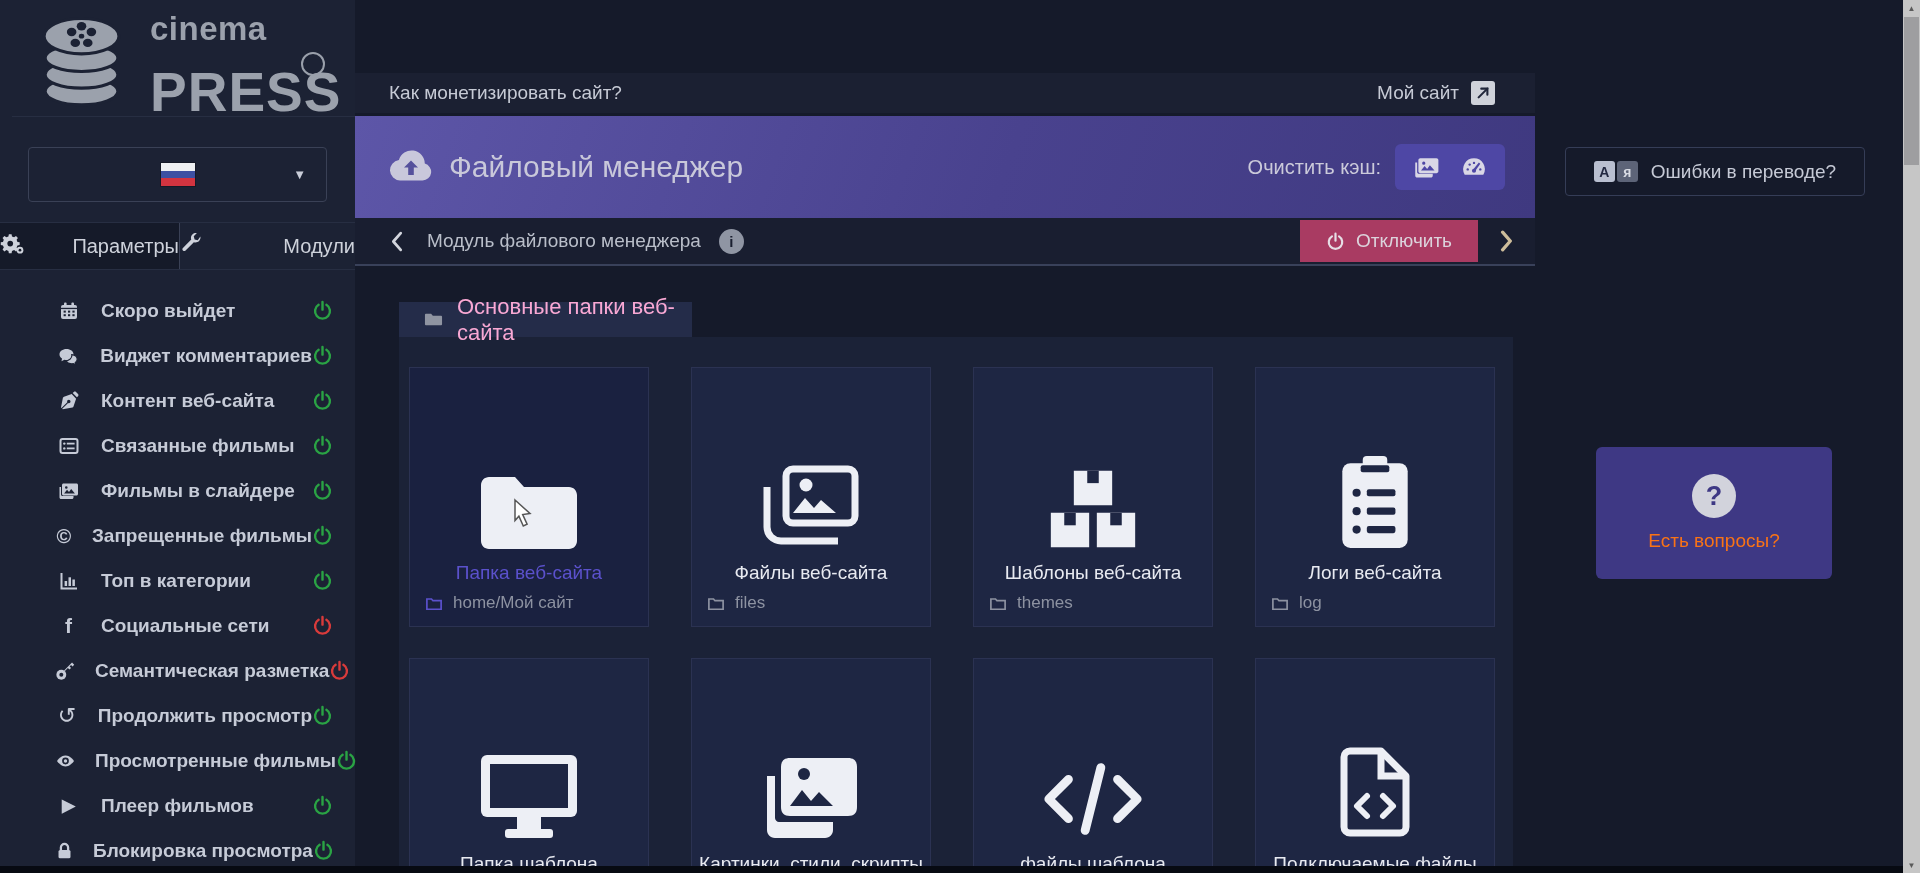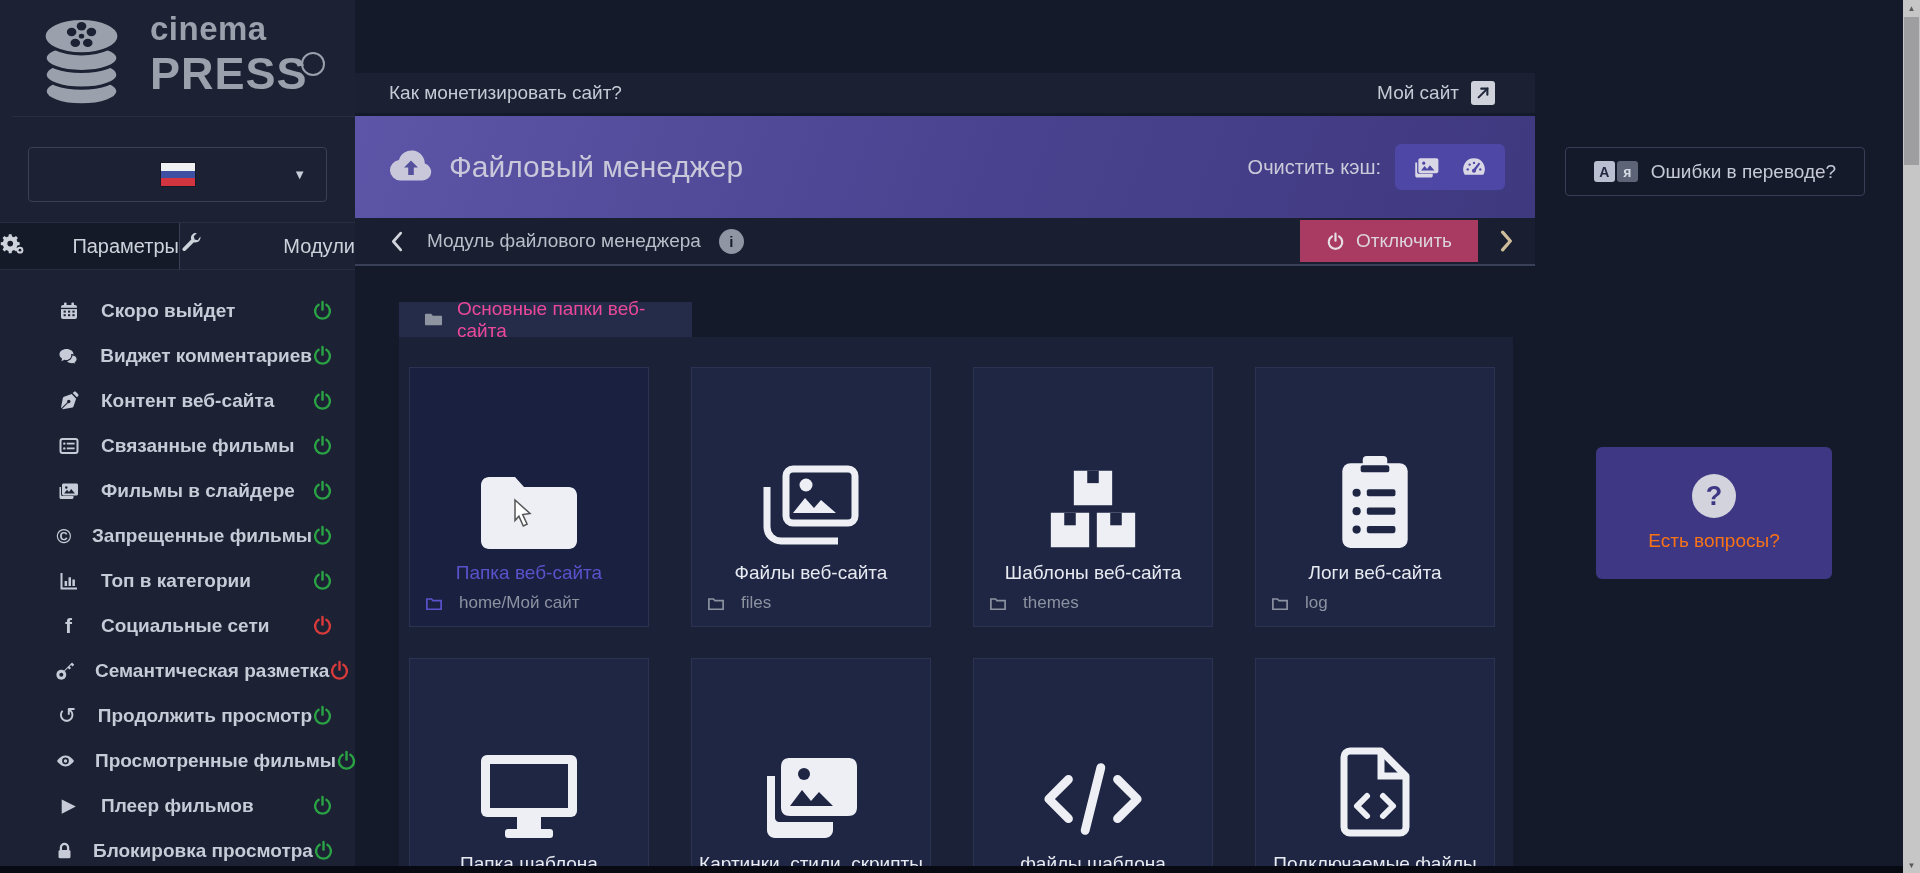--- a/index.html
+++ b/index.html
@@ -7,21 +7,21 @@
        background:var(--page,#151a2a);font-family:"Liberation Sans",sans-serif;
        -webkit-font-smoothing:antialiased}
   .abs{position:absolute}
 
   
   #sidebar{left:0;top:0;width:355px;height:873px;background:var(--side,#1c2234)}
   #logo-row{left:12px;top:0;width:355px;height:116px;border-bottom:1px solid var(--line,#272e42)}
   #reel{left:30px;top:8px}
   #brand-text{left:138px;top:12px;color:#9ba1ac;line-height:1}
   #brand-text .b1{font-size:33px;font-weight:700;letter-spacing:.5px}
-  #brand-text .b2{font-size:45px;font-weight:700;letter-spacing:1px;margin-top:6px}
+  #brand-text .b2{font-size:55px;font-weight:700;letter-spacing:1px;margin-top:20px}
   #spinner{left:289px;top:52px;width:20px;height:20px;border:2.5px solid #9aa0ab;border-radius:50%}
   #lang{left:28px;top:147px;width:297px;height:53px;border:1px solid #3a4156;border-radius:4px;
         display:flex;align-items:center;justify-content:center;cursor:pointer}
   .flag{width:34px;height:23px;display:flex;flex-direction:column;box-shadow:0 0 0 1px rgba(0,0,0,.25)}
   .flag div{flex:1}
   .flag .w{background:#eef0f2}.flag .b{background:#3d50a2}.flag .r{background:#d23440}
   #lang .caret{position:absolute;right:20px;color:#c9cdd8;font-size:13px}
   #tabs{left:0;top:222px;width:355px;height:46px;display:flex;
         border-top:1px solid var(--line,#272e42);border-bottom:1px solid var(--line,#272e42)}
   .tab{display:flex;align-items:center;justify-content:space-between;gap:11px;color:#ced2db;font-size:20px;cursor:pointer}
@@ -61,29 +61,29 @@
            display:flex;align-items:center;justify-content:center;font-size:15px;font-weight:700;cursor:pointer}
   #disable-btn{margin-left:auto;height:42px;background:var(--pink,#a93b62);border:none;color:#dcd3dc;
                font-size:19px;font-family:inherit;display:flex;align-items:center;gap:11px;
                padding:0 26px;cursor:pointer}
   #disable-btn .pico{width:19px;height:19px;color:#e6dee5}
   #mnav .nxt{margin-left:22px;margin-right:6px;cursor:pointer;display:flex}
 
   
   #section-tab{left:399px;top:302px;width:293px;height:35px;background:var(--tab,#242c49);
                display:flex;align-items:center;gap:14px;padding-left:25px;box-sizing:border-box}
-  #section-tab .stl{font-size:19px;color:#ec4899}
+  #section-tab .stl{font-size:22px;color:#f9a8d4}
   #panel{left:399px;top:337px;width:1114px;height:536px;background:var(--panel,#1b2237)}
   #cards{left:409px;top:367px;display:grid;grid-template-columns:repeat(4,240px);
          grid-auto-rows:260px;column-gap:42px;row-gap:31px}
   .card{background:var(--card,#1e2643);border:1px solid var(--cardline,#2b3252);box-sizing:border-box;
         display:flex;flex-direction:column;cursor:pointer}
   .card .cicon{height:182px;display:flex;align-items:flex-end;justify-content:center;color:#edeff5}
   .card .ctitle{text-align:center;font-size:19px;color:#e8eaf1;margin-top:12px}
-  .card .cpath{display:flex;align-items:center;gap:16px;padding-left:15px;margin-top:9px;
+  .card .cpath{display:flex;align-items:center;gap:10px;padding-left:15px;margin-top:9px;
                color:#8d92a1;font-size:17px}
   .card .cpath .cfold{display:flex;color:#8d92a1}
   .card.hovered{background:#1a2140}
   .card.hovered .ctitle{color:var(--hover,#5b51cc)}
   .card.hovered .cpath .cfold{color:var(--hover,#5b51cc)}
 
   
   #translate-btn{left:1565px;top:147px;width:300px;height:49px;border:1px solid #353d57;border-radius:4px;
                  background:transparent;display:flex;align-items:center;justify-content:center;gap:13px;
                  color:#c6cad6;font-size:19px;font-family:inherit;cursor:pointer;box-sizing:border-box}

